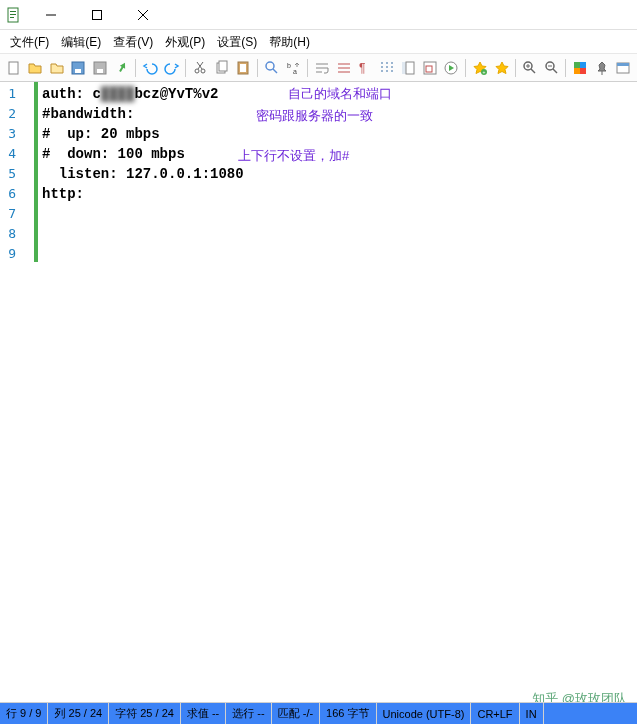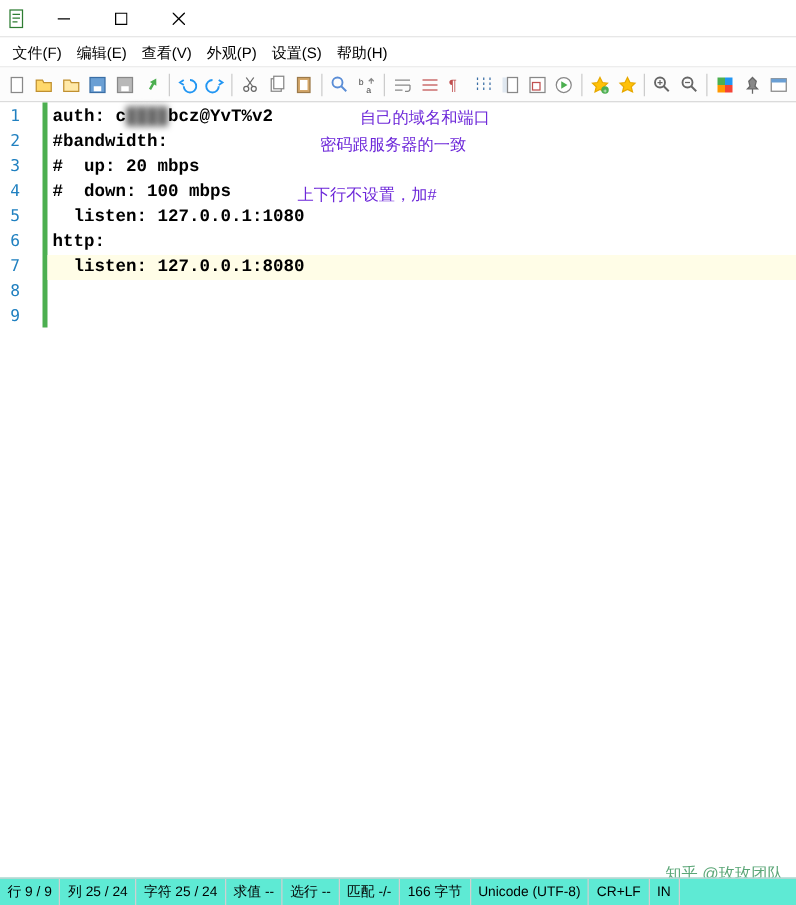--- a/index.html
+++ b/index.html
@@ -27,21 +27,21 @@
   .gutter-fold { width: 14px; background: #fff; }
   .change-marker { width: 4px; background: #4caf50; }
   .editor { flex: 1; font-family: Consolas, "Courier New", monospace; font-size: 14px; line-height: 20px; padding-top: 2px; position: relative; }
   .line { height: 20px; white-space: pre; padding-left: 4px; }
   .line.current { background: #fffde7; }
   .kw { color: #000; font-weight: bold; }
   .annotation { position: absolute; color: #6d28d9; font-family: "Microsoft YaHei", sans-serif; font-size: 13px; }
   .blur { color: transparent; text-shadow: 0 0 5px rgba(0,0,0,0.6); }
   
   
-  .statusbar { position: absolute; bottom: 0; left: 0; right: 0; height: 22px; background: #5eead4; border-top: 1px solid #d0d0d0; display: flex; align-items: center; font-size: 11px; overflow: hidden; }
+  .statusbar { position: absolute; bottom: 0; left: 0; right: 0; height: 22px; background: #3b82f6; border-top: 1px solid #d0d0d0; display: flex; align-items: center; font-size: 11px; overflow: hidden; }
   .status-cell { padding: 0 6px; border-right: 1px solid #d0d0d0; height: 100%; display: flex; align-items: center; white-space: nowrap; }
   
   
   .watermark { position: absolute; right: 10px; bottom: 16px; color: #15803d; font-size: 13px; opacity: 0.7; }
 </style>
 </head>
 <body>
 
 <div class="titlebar">
   <svg class="app-icon" viewBox="0 0 16 16">
@@ -269,21 +269,20 @@
   </div>
   <div class="gutter-fold"></div>
   <div class="change-marker" style="height:180px;"></div>
   <div class="editor">
     <div class="line"><span class="kw">auth: c</span><span class="blur">████</span><span class="kw">bcz@YvT%v2</span></div>
     <div class="line"><span class="kw">#bandwidth:</span></div>
     <div class="line"><span class="kw">#  up: 20 mbps</span></div>
     <div class="line"><span class="kw">#  down: 100 mbps</span></div>
     <div class="line"><span class="kw">  listen: 127.0.0.1:1080</span></div>
     <div class="line"><span class="kw">http:</span></div>
-    <div class="line current"><span class="kw">  listen: 127.0.0.1:8080</span></div>
 
     <div class="annotation" style="top:2px; left:250px;">自己的域名和端口</div>
     <div class="annotation" style="top:24px; left:218px;">密码跟服务器的一致</div>
     <div class="annotation" style="top:64px; left:200px;">上下行不设置，加#</div>
   </div>
 </div>
 
 <div class="watermark">知乎 @玫玫团队</div>
 
 <div class="statusbar">

